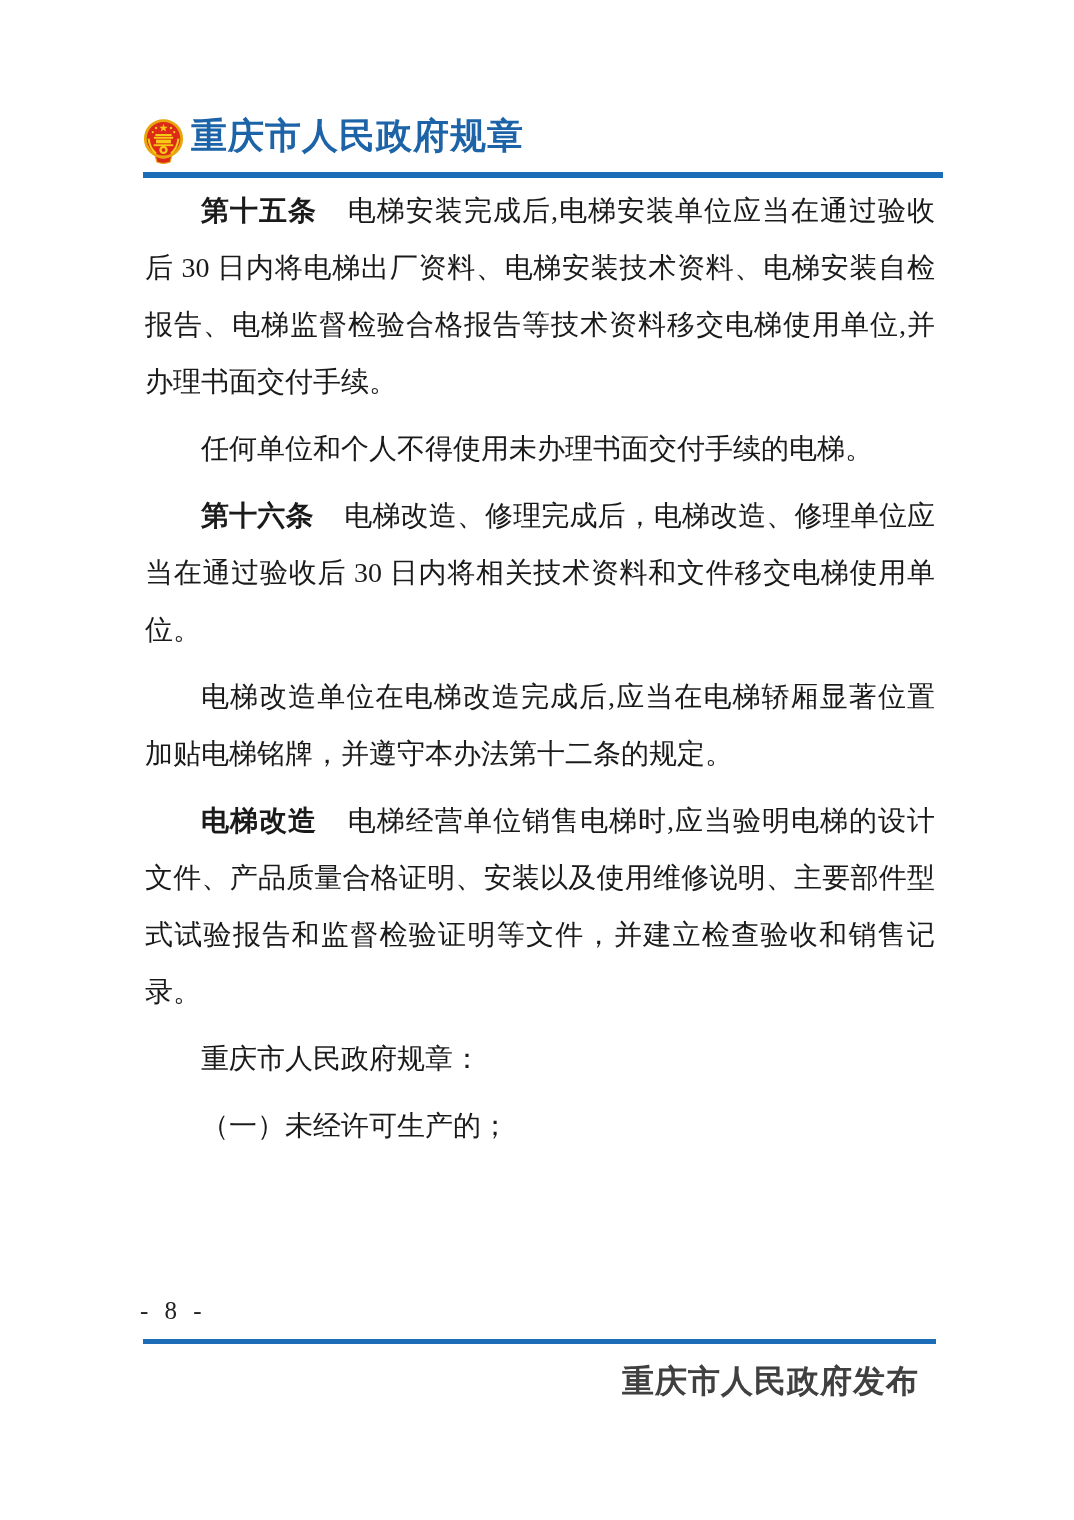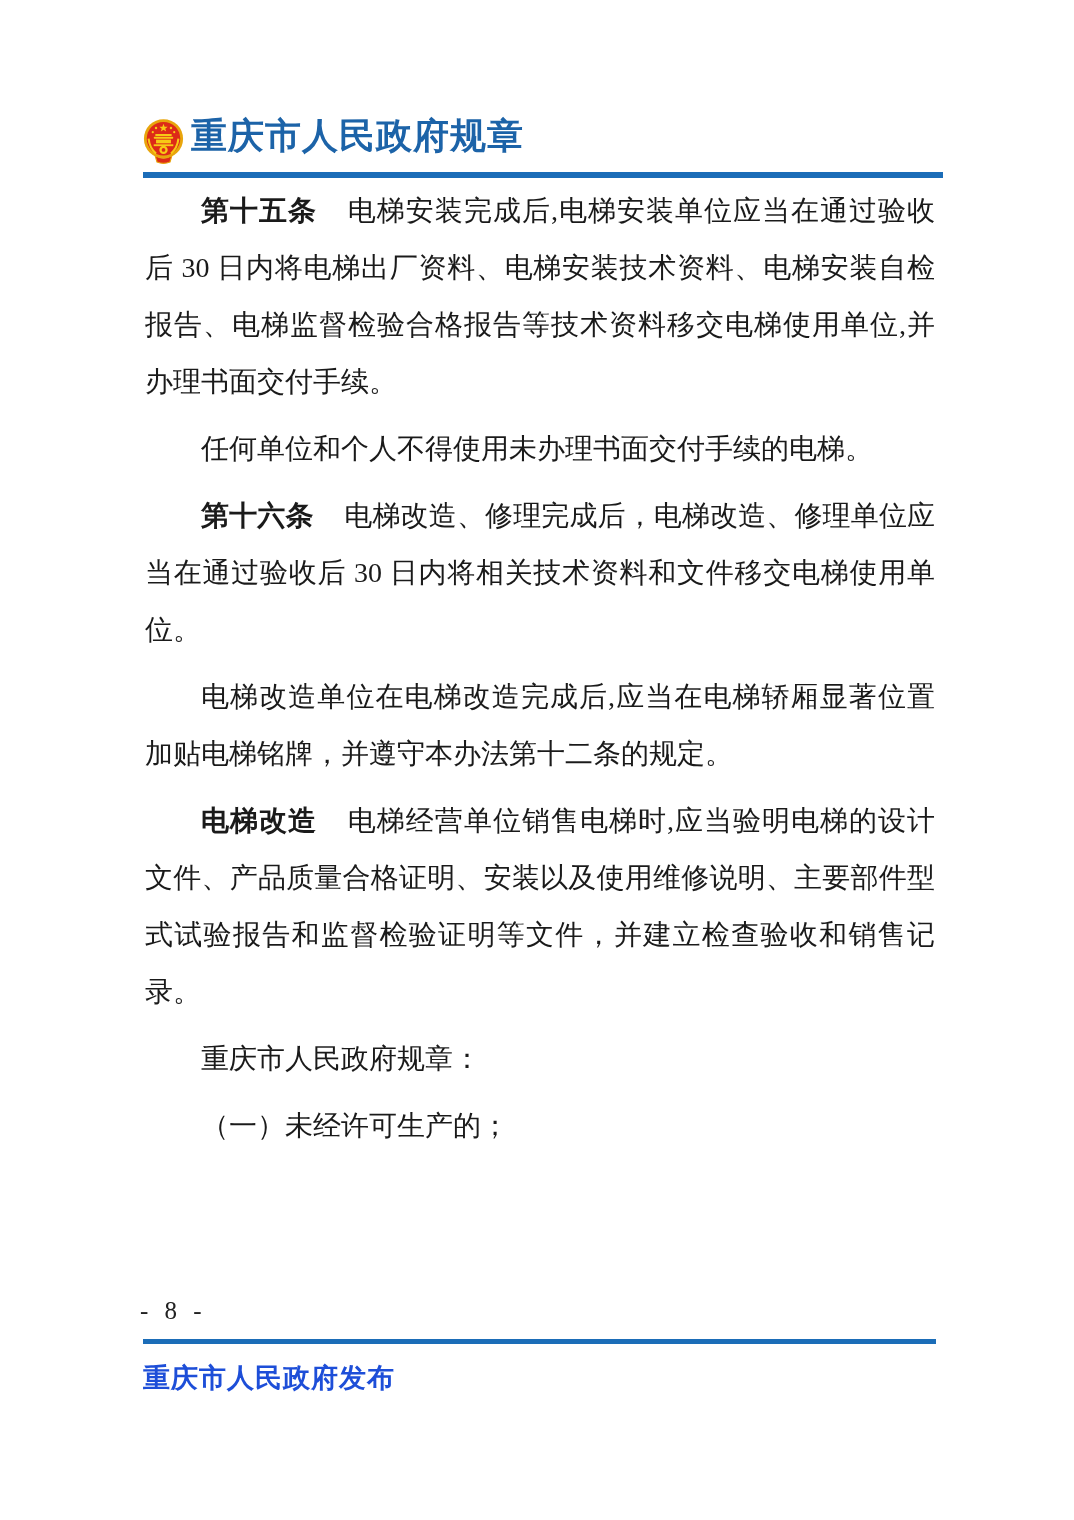--- a/index.html
+++ b/index.html
@@ -80,23 +80,24 @@
     left: 143px;
     width: 793px;
     height: 5px;
     background: #1b6db8;
   }
   .publisher {
     position: absolute;
     top: 1360px;
     left: 143px;
     width: 776px;
-    font-size: 27px;
+    text-align: right;
+    font-size: 32px;
     font-weight: 700;
-    color: #1d4ed8;
+    color: #404040;
     font-family: "Liberation Serif", serif;
     letter-spacing: 1px;
   }
 </style>
 </head>
 <body>
 
 <div class="page">
 
   <div class="header-row">

